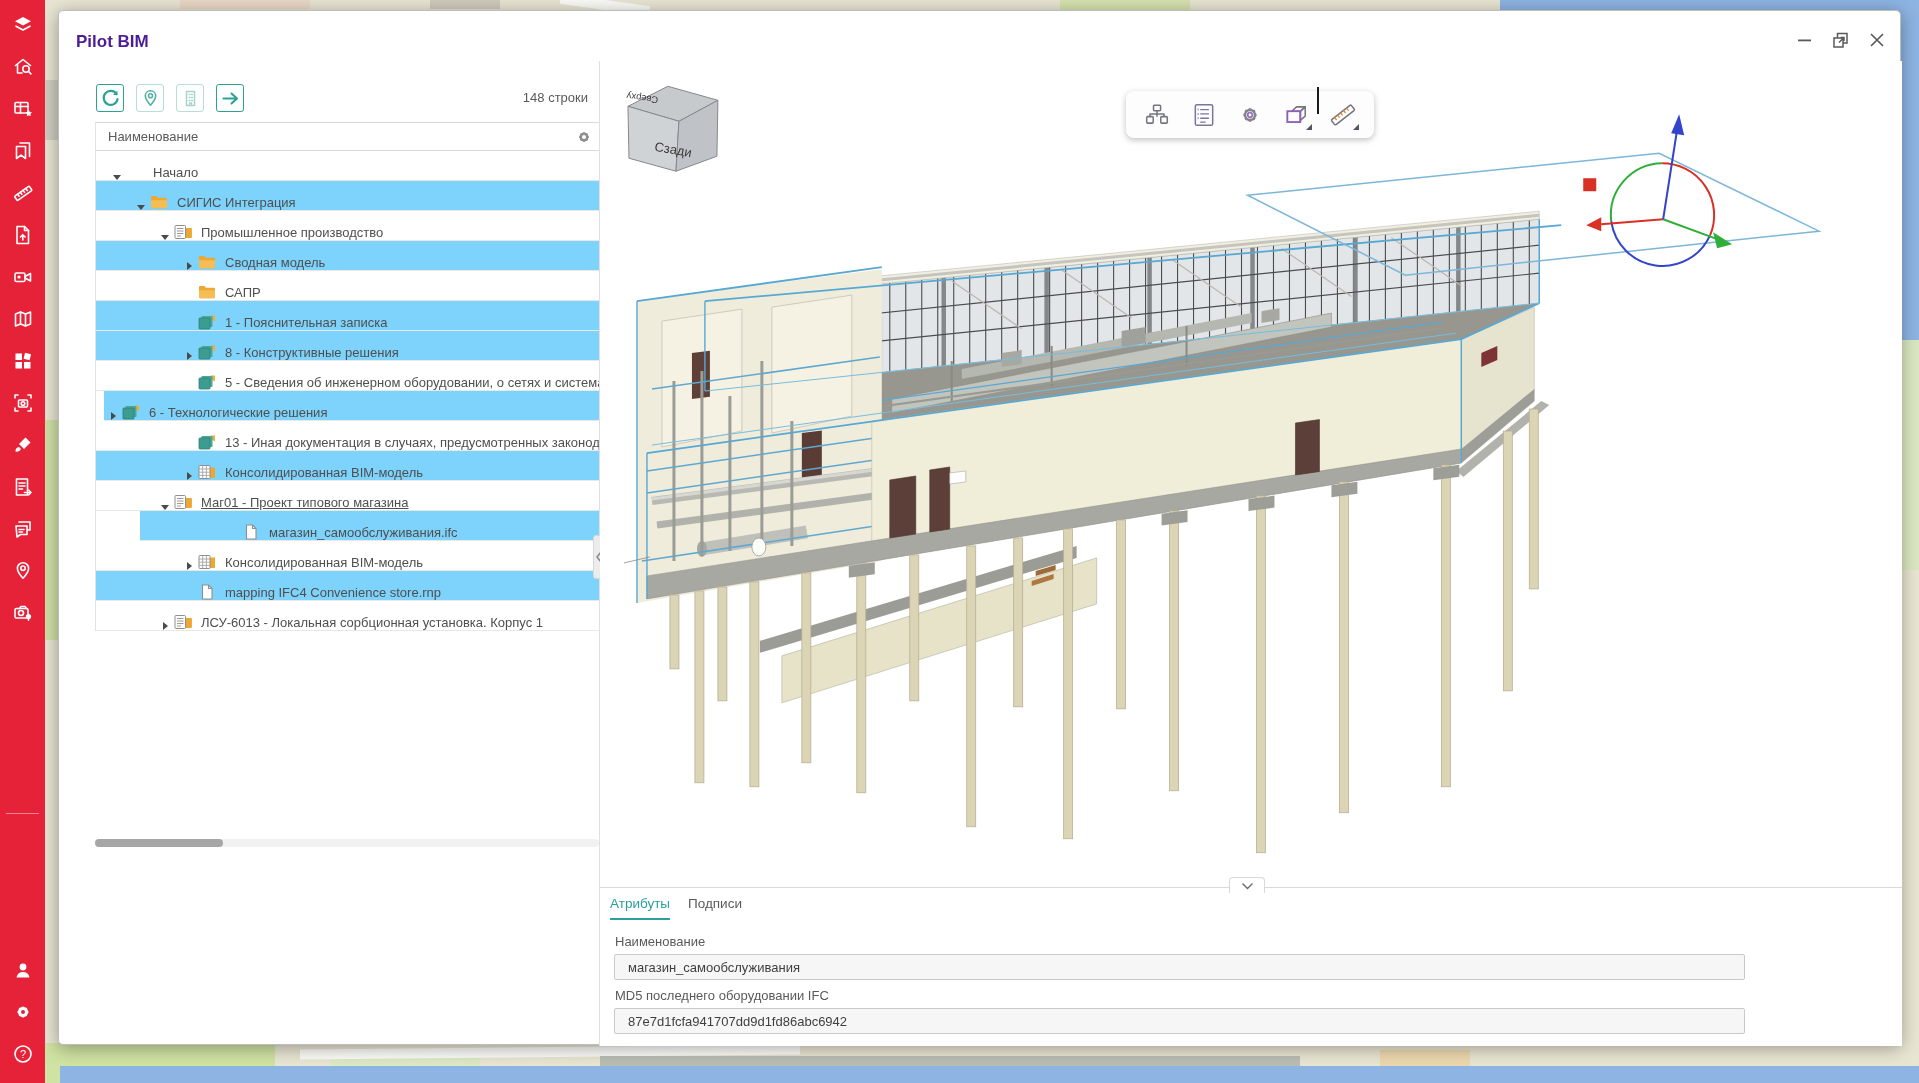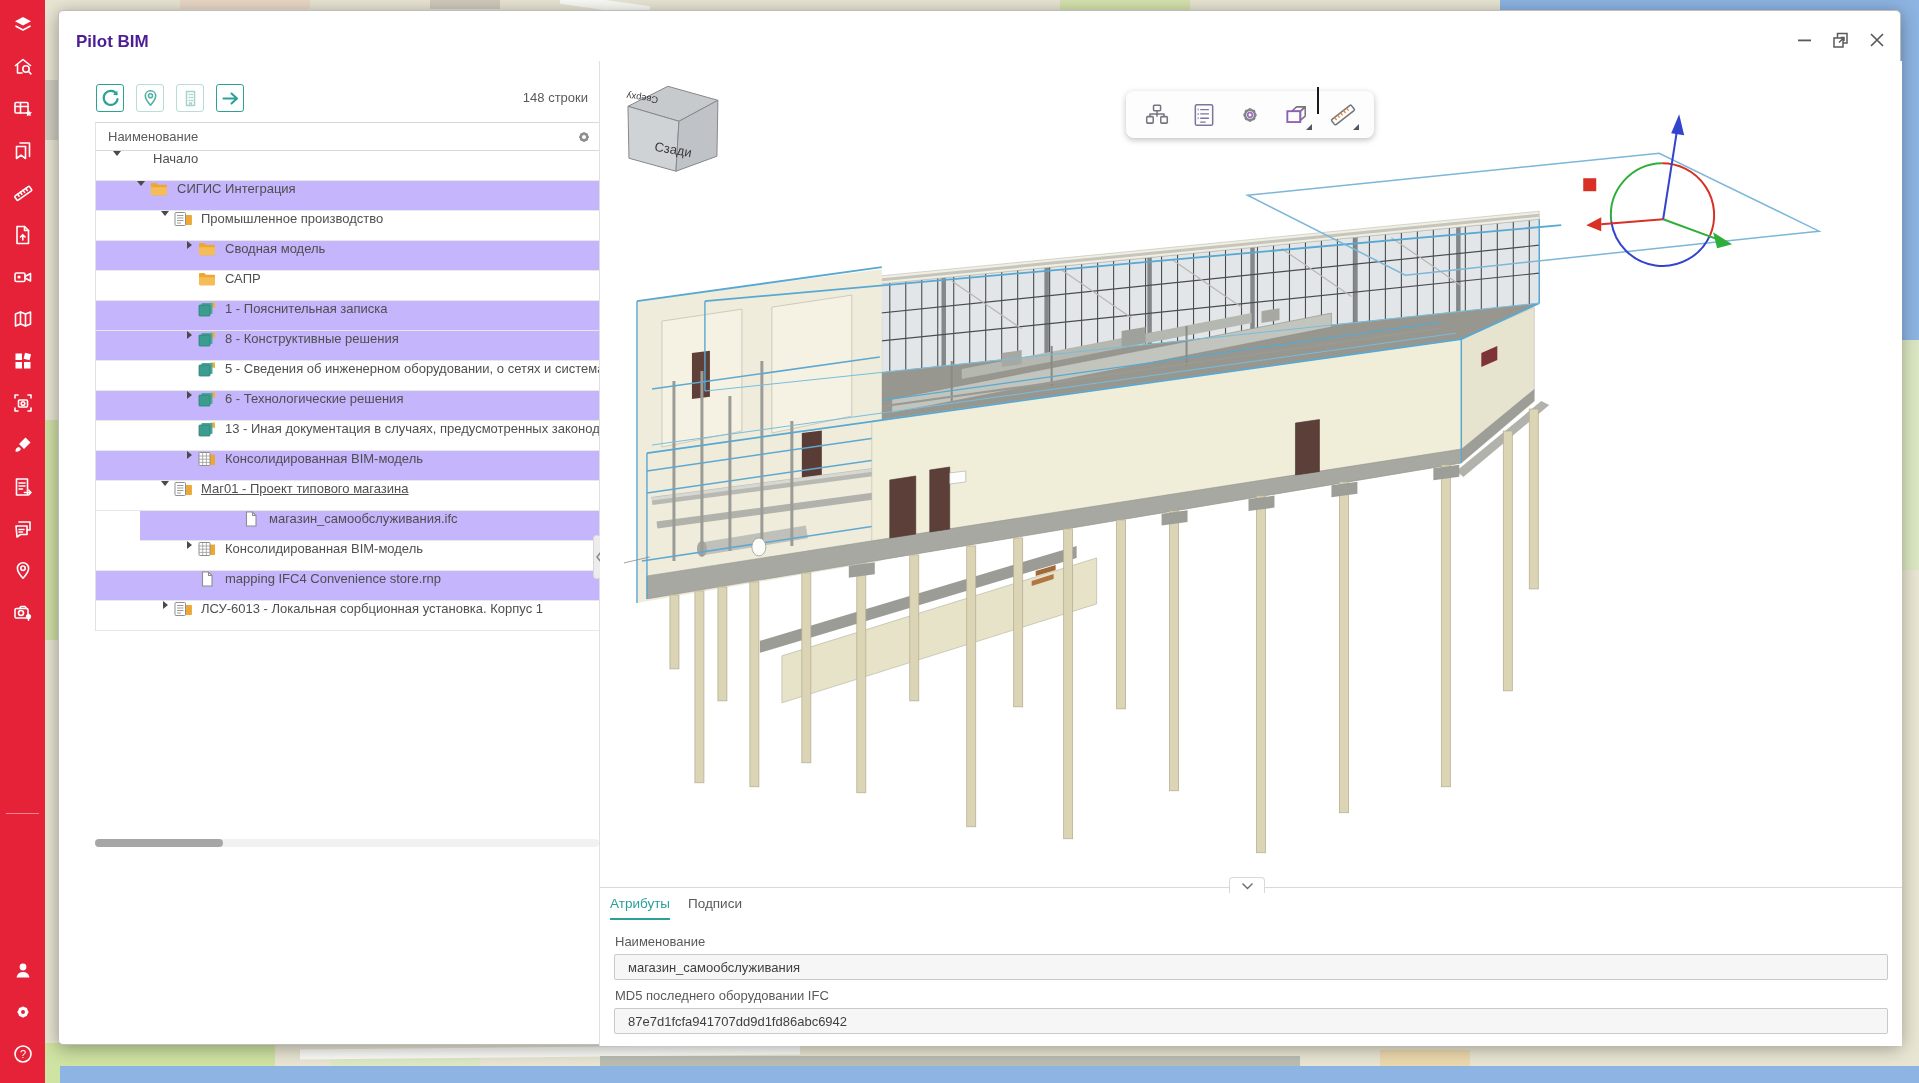--- a/index.html
+++ b/index.html
@@ -30,23 +30,23 @@
     justify-content:center;cursor:pointer;}
   .tp-btn.primary{border:1.4px solid #2aa396;}
   .tp-btn.muted{border:1.2px solid #b9ded8;}
   .tp-btn svg{width:21px;height:21px;}
   .row-count{position:absolute;left:330px;top:79px;width:199px;text-align:right;font-size:13px;color:#5a5a5a;}
   .tree-header{position:absolute;left:36px;top:111px;width:504px;height:29px;background:#fff;
     border-top:1px solid #d8d8d8;border-bottom:1px solid #d8d8d8;border-left:1px solid #e2e2e2;
     display:flex;align-items:center;padding-left:12px;font-size:13px;color:#5a5a5a;}
   .tree-header .hdr-gear{position:absolute;right:5px;top:4px;width:20px;height:20px;cursor:pointer;}
   .tree-rows{position:absolute;left:36px;top:140px;width:504px;border-left:1px solid #e2e2e2;}
-  .tree-row{height:30px;display:flex;align-items:flex-start;font-size:13px;color:#4f4f4f;
+  .tree-row{height:30px;display:flex;align-items:flex-end;font-size:13px;color:#4f4f4f;
     border-bottom:1px solid #e8e8e8;white-space:nowrap;overflow:hidden;cursor:pointer;background:#fff;}
-  .tree-row.shaded{background:#c4b5fd;}
+  .tree-row.shaded{background:#7dd3fc;}
   .tr-arrow{width:18px;flex:0 0 18px;display:flex;align-items:center;justify-content:center;}
   .tr-arrow .exp{width:0;height:0;border-left:4.5px solid transparent;border-right:4.5px solid transparent;
     border-top:5.5px solid #4a4a4a;}
   .tr-arrow .col{width:0;height:0;border-top:4.5px solid transparent;border-bottom:4.5px solid transparent;
     border-left:5.5px solid #4a4a4a;}
   .tr-icon{width:22px;flex:0 0 22px;display:flex;align-items:center;}
   .tr-icon svg{width:18px;height:16px;}
   .tr-label{margin-left:5px;overflow:hidden;text-overflow:clip;}
   .tree-scroll{position:absolute;left:36px;top:828px;width:504px;height:8px;background:#f1f1f1;border-radius:4px;}
   .tree-scroll .thumb{position:absolute;left:0;top:0;width:128px;height:8px;background:#a6a6a6;border-radius:4px;cursor:pointer;}
@@ -68,21 +68,21 @@
     border:1px solid #d9d9d9;border-bottom:none;border-radius:4px 4px 0 0;display:flex;
     align-items:center;justify-content:center;cursor:pointer;z-index:2;}
   
   .attr-panel{position:absolute;left:541px;top:876px;width:1302px;height:159px;background:#fff;
     border-top:1px solid #d9d9d9;}
   .attr-tabs{position:absolute;left:10px;top:8px;display:flex;gap:18px;font-size:13.5px;}
   .attr-tab{color:#5a5a5a;cursor:pointer;padding-bottom:7px;}
   .attr-tab.active{color:#2aa096;border-bottom:2.5px solid #2aa096;}
   .attr-fields{position:absolute;left:14px;top:38px;width:1274px;}
   .attr-label{font-size:13px;color:#5a5a5a;margin:8px 0 5px 1px;}
-  .attr-input{width:1274px;height:26px;background:#f6f6f6;border:1px solid #c9c9c9;border-radius:2px;
+  .attr-input{width:1131px;height:26px;background:#f6f6f6;border:1px solid #c9c9c9;border-radius:2px;
     font-family:"Liberation Sans",sans-serif;font-size:13px;color:#3f3f3f;padding:0 13px;}
 </style>
 </head>
 <body>
 
 <div class="screen">
 
   <div>
     <div class="map-patch" style="left:180px;top:0;width:130px;height:9px;background:#ead8c6;"></div>
     <div class="map-patch" style="left:430px;top:0;width:70px;height:9px;background:#cfcabc;"></div>
@@ -369,21 +369,21 @@
           <span class="tr-arrow"></span>
           <span class="tr-icon">
             <svg viewBox="0 0 18 16">
               <path d="M12.5 1.5h4.5v6l-2.2-1.3L12.5 7z" fill="#eeb03c"></path>
               <rect x="3.5" y="2" width="11" height="11" rx="0.8" fill="#4aa89b"></rect>
               <rect x="1" y="4" width="11" height="11" rx="0.8" fill="#3d9c90" stroke="#2f8176" stroke-width="0.8"></rect>
             </svg>
           </span>
           <span class="tr-label">5 - Сведения об инженерном оборудовании, о сетях и системах</span>
         </div>
-        <div class="tree-row shaded" style="padding-left: 84px;">
+        <div class="tree-row shaded" style=" margin-left: 8px;">
           <span class="tr-arrow">
             <span class="col"></span>
           </span>
           <span class="tr-icon">
             <svg viewBox="0 0 18 16">
               <path d="M12.5 1.5h4.5v6l-2.2-1.3L12.5 7z" fill="#eeb03c"></path>
               <rect x="3.5" y="2" width="11" height="11" rx="0.8" fill="#4aa89b"></rect>
               <rect x="1" y="4" width="11" height="11" rx="0.8" fill="#3d9c90" stroke="#2f8176" stroke-width="0.8"></rect>
             </svg>
           </span>

